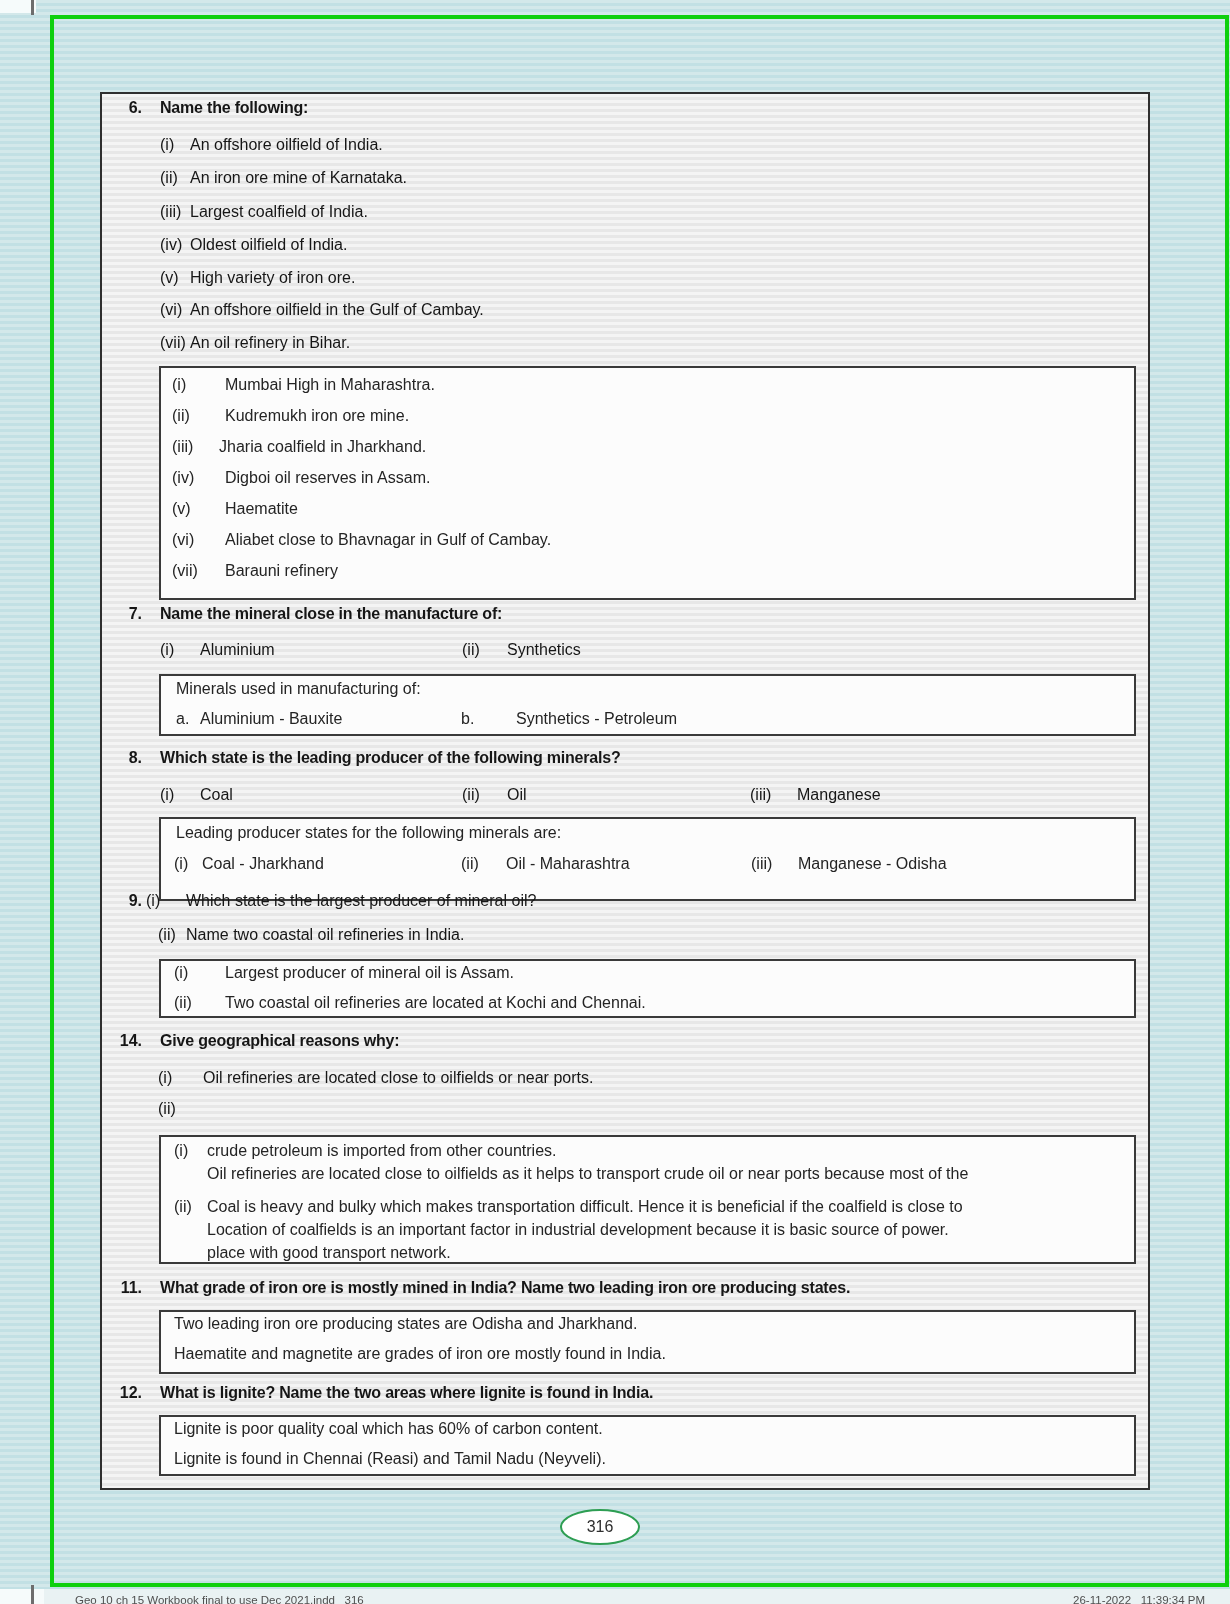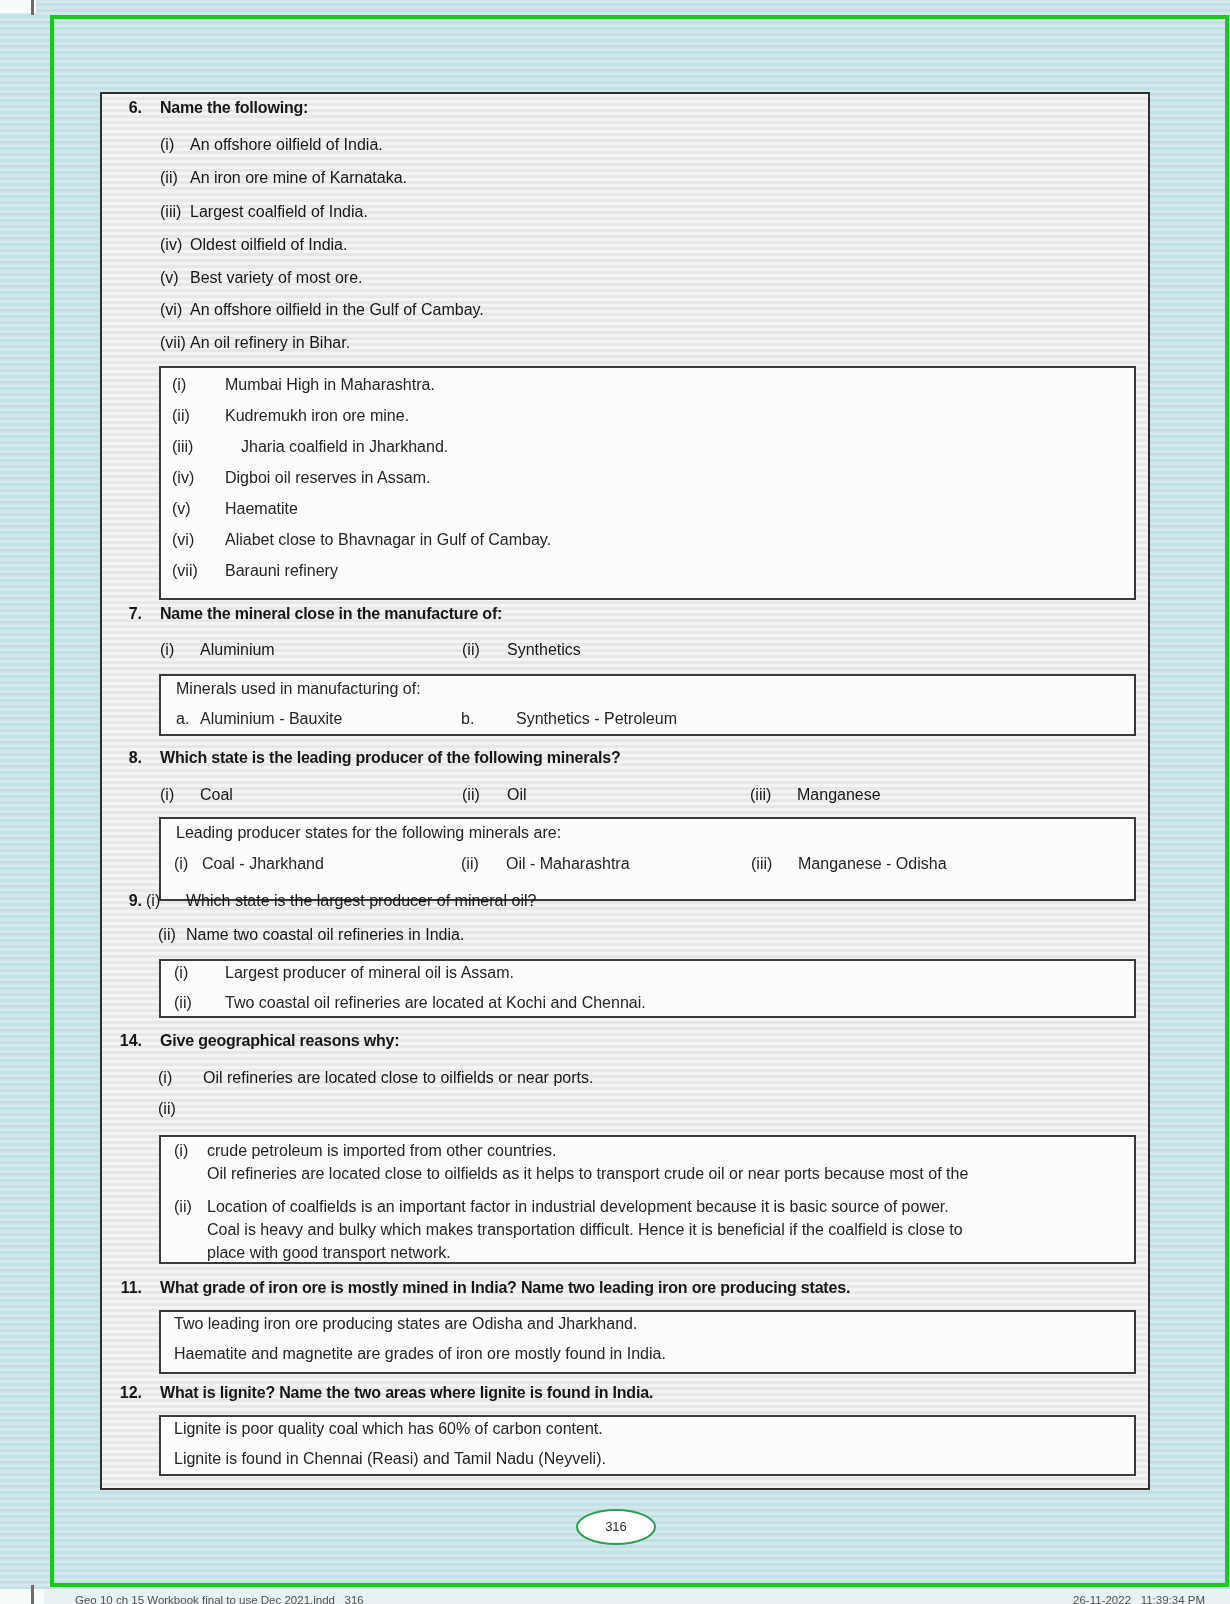--- a/index.html
+++ b/index.html
@@ -24,23 +24,23 @@
     position:absolute;left:57px;width:973px;border:2px solid #3a3a3a;
     background:#fcfcfc;overflow:hidden;color:#242424;
   }
   .brow{position:relative;line-height:22px;white-space:nowrap;}
   .r31{height:31px;}
   .r30{height:30px;}
   .pt6{padding-top:6px;} .pt3{padding-top:3px;} .pt2{padding-top:2px;} .pt1{padding-top:1px;}
   .p5{position:relative;margin:0 28px 10px 46px;line-height:23px;}
   .p5 .bn{position:absolute;left:-33px;top:0;}
   .pageno{
-    position:absolute;left:576px;top:1509px;width:76px;height:32px;
+    position:absolute;left:560px;top:1509px;width:76px;height:32px;
     border:2px solid #2e9e53;border-radius:50%;background:#ffffff;
-    text-align:center;line-height:32px;font-size:13px;color:#2f2f2f;
+    text-align:center;line-height:32px;font-size:16px;color:#2f2f2f;
   }
   .band{position:absolute;left:0;right:0;top:1589px;height:15px;background:#e9f2f3;}
   .foot{position:absolute;top:1593px;font-size:11.5px;color:#4f4f4f;line-height:14px;white-space:pre;}
   .foot.left{left:75px;}
   .foot.right{right:25px;}
   .notch-t{position:absolute;left:0;top:0;width:36px;height:13px;background:#f6fbfb;}
   .mark-t{position:absolute;left:31px;top:0;width:3px;height:15px;background:#6d6d6d;}
   .notch-b{position:absolute;left:0;top:1589px;width:44px;height:15px;background:#f6fbfb;}
   .mark-b{position:absolute;left:31px;top:1585px;width:3px;height:19px;background:#6d6d6d;}
 </style>
@@ -68,21 +68,21 @@
   <div class="qrow" style="top:107px">
     <span class="sp" style="left:58px">(iii)</span>
     <span class="sp" style="left:88px">Largest coalfield of India.</span>
   </div>
   <div class="qrow" style="top:140px">
     <span class="sp" style="left:58px">(iv)</span>
     <span class="sp" style="left:88px">Oldest oilfield of India.</span>
   </div>
   <div class="qrow" style="top:173px">
     <span class="sp" style="left:58px">(v)</span>
-    <span class="sp" style="left:88px">Best variety of most ore.</span>
+    <span class="sp" style="left:88px">High variety of iron ore.</span>
   </div>
   <div class="qrow" style="top:205px">
     <span class="sp" style="left:58px">(vi)</span>
     <span class="sp" style="left:88px">An offshore oilfield in the Gulf of Cambay.</span>
   </div>
   <div class="qrow" style="top:238px">
     <span class="sp" style="left:58px">(vii)</span>
     <span class="sp" style="left:88px">An oil refinery in Bihar.</span>
   </div>
 
@@ -90,21 +90,21 @@
     <div class="brow r31">
       <span class="sp" style="left:11px">(i)</span>
       <span class="sp" style="left:64px">Mumbai High in Maharashtra.</span>
     </div>
     <div class="brow r31">
       <span class="sp" style="left:11px">(ii)</span>
       <span class="sp" style="left:64px">Kudremukh iron ore mine.</span>
     </div>
     <div class="brow r31">
       <span class="sp" style="left:11px">(iii)</span>
-      <span class="sp" style="left:80px">Jharia coalfield in Jharkhand.</span>
+      <span class="sp" style="left:58px">Jharia coalfield in Jharkhand.</span>
     </div>
     <div class="brow r31">
       <span class="sp" style="left:11px">(iv)</span>
       <span class="sp" style="left:64px">Digboi oil reserves in Assam.</span>
     </div>
     <div class="brow r31">
       <span class="sp" style="left:11px">(v)</span>
       <span class="sp" style="left:64px">Haematite</span>
     </div>
     <div class="brow r31">
@@ -197,22 +197,22 @@
     <span class="sp" style="left:56px">(ii)</span>
   </div>
   <div class="abox pt2" style="top:1041px;height:123px">
     <div class="p5">
       <span class="bn">(i)</span>
       <div>crude petroleum is imported from other countries.</div>
       <div>Oil refineries are located close to oilfields as it helps to transport crude oil or near ports because most of the</div>
     </div>
     <div class="p5">
       <span class="bn">(ii)</span>
+      <div>Coal is heavy and bulky which makes transportation difficult. Hence it is beneficial if the coalfield is close to</div>
       <div>Location of coalfields is an important factor in industrial development because it is basic source of power.</div>
-      <div>Coal is heavy and bulky which makes transportation difficult. Hence it is beneficial if the coalfield is close to</div>
       <div>place with good transport network.</div>
     </div>
   </div>
 
   <div class="qrow" style="top:1183px">
     <span class="qno">11.</span>
     <span class="qt bold">What grade of iron ore is mostly mined in India? Name two leading iron ore producing states.</span>
   </div>
   <div class="abox pt1" style="top:1216px;height:59px">
     <div class="brow r30">

